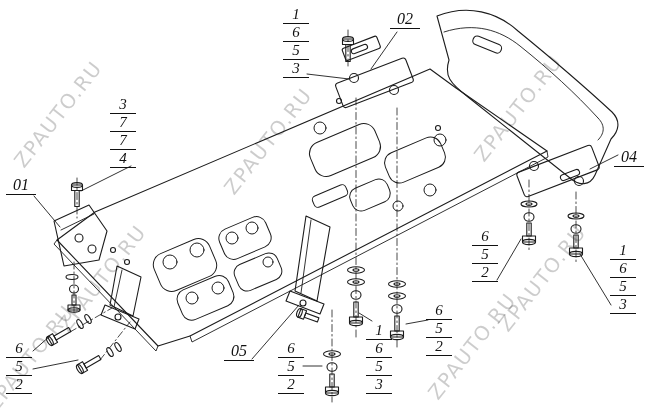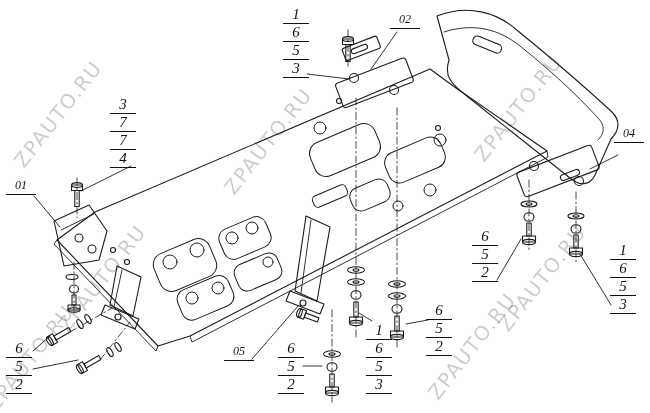--- a/index.html
+++ b/index.html
@@ -5,21 +5,21 @@
   html,body{margin:0;padding:0;background:#ffffff;}
   #page{position:relative;width:650px;height:413px;background:#ffffff;overflow:hidden;
         font-family:"Liberation Serif", serif;}
   #drawing{position:absolute;left:0;top:0;}
   .wm{position:absolute;font-family:"DejaVu Sans", sans-serif;font-size:20px;
       letter-spacing:1.5px;color:rgba(0,0,0,0.20);transform:rotate(-52deg);
       transform-origin:left bottom;white-space:nowrap;pointer-events:none;}
   .stack{position:absolute;display:flex;flex-direction:column;}
   .stack .num{width:26px;text-align:center;font-style:italic;font-size:15px;
       color:#111;border-bottom:1.2px solid #111;line-height:16px;height:17px;}
-  .callout{position:absolute;font-style:italic;font-size:12px;color:#111;
+  .callout{position:absolute;font-style:italic;font-size:16px;color:#111;
       border-bottom:1.2px solid #111;width:30px;text-align:center;line-height:18px;}
 </style>
 </head>
 <body>
 
 <div id="page">
 
   <span class="wm" style="left:28px;top:148px;">ZPAUTO.RU</span>
   <span class="wm" style="left:238px;top:175px;">ZPAUTO.RU</span>
   <span class="wm" style="left:488px;top:142px;">ZPAUTO.RU</span>
@@ -208,21 +208,21 @@
       <path d="M33,369 L78,360"></path>
       <path d="M252,359 L299,305"></path>
       <path d="M303,366 L322,366"></path>
       <path d="M372,321 L359,313"></path>
       <path d="M428,320 L406,324"></path>
     </g>
   </svg>
 
   <div class="callout" style="left:390px;top:10px;">02</div>
   <div class="callout" style="left:6px;top:176px;">01</div>
-  <div class="callout" style="left:614px;top:124px;font-style:italic;">04</div>
+  <div class="callout" style="left:614px;top:148px;font-style:italic;">04</div>
   <div class="callout" style="left:224px;top:342px;">05</div>
 
   <div class="stack" style="left:283px;top:6px;">
     <span class="num">1</span>
     <span class="num">6</span>
     <span class="num">5</span>
     <span class="num">3</span>
   </div>
 
   <div class="stack" style="left:110px;top:96px;">

